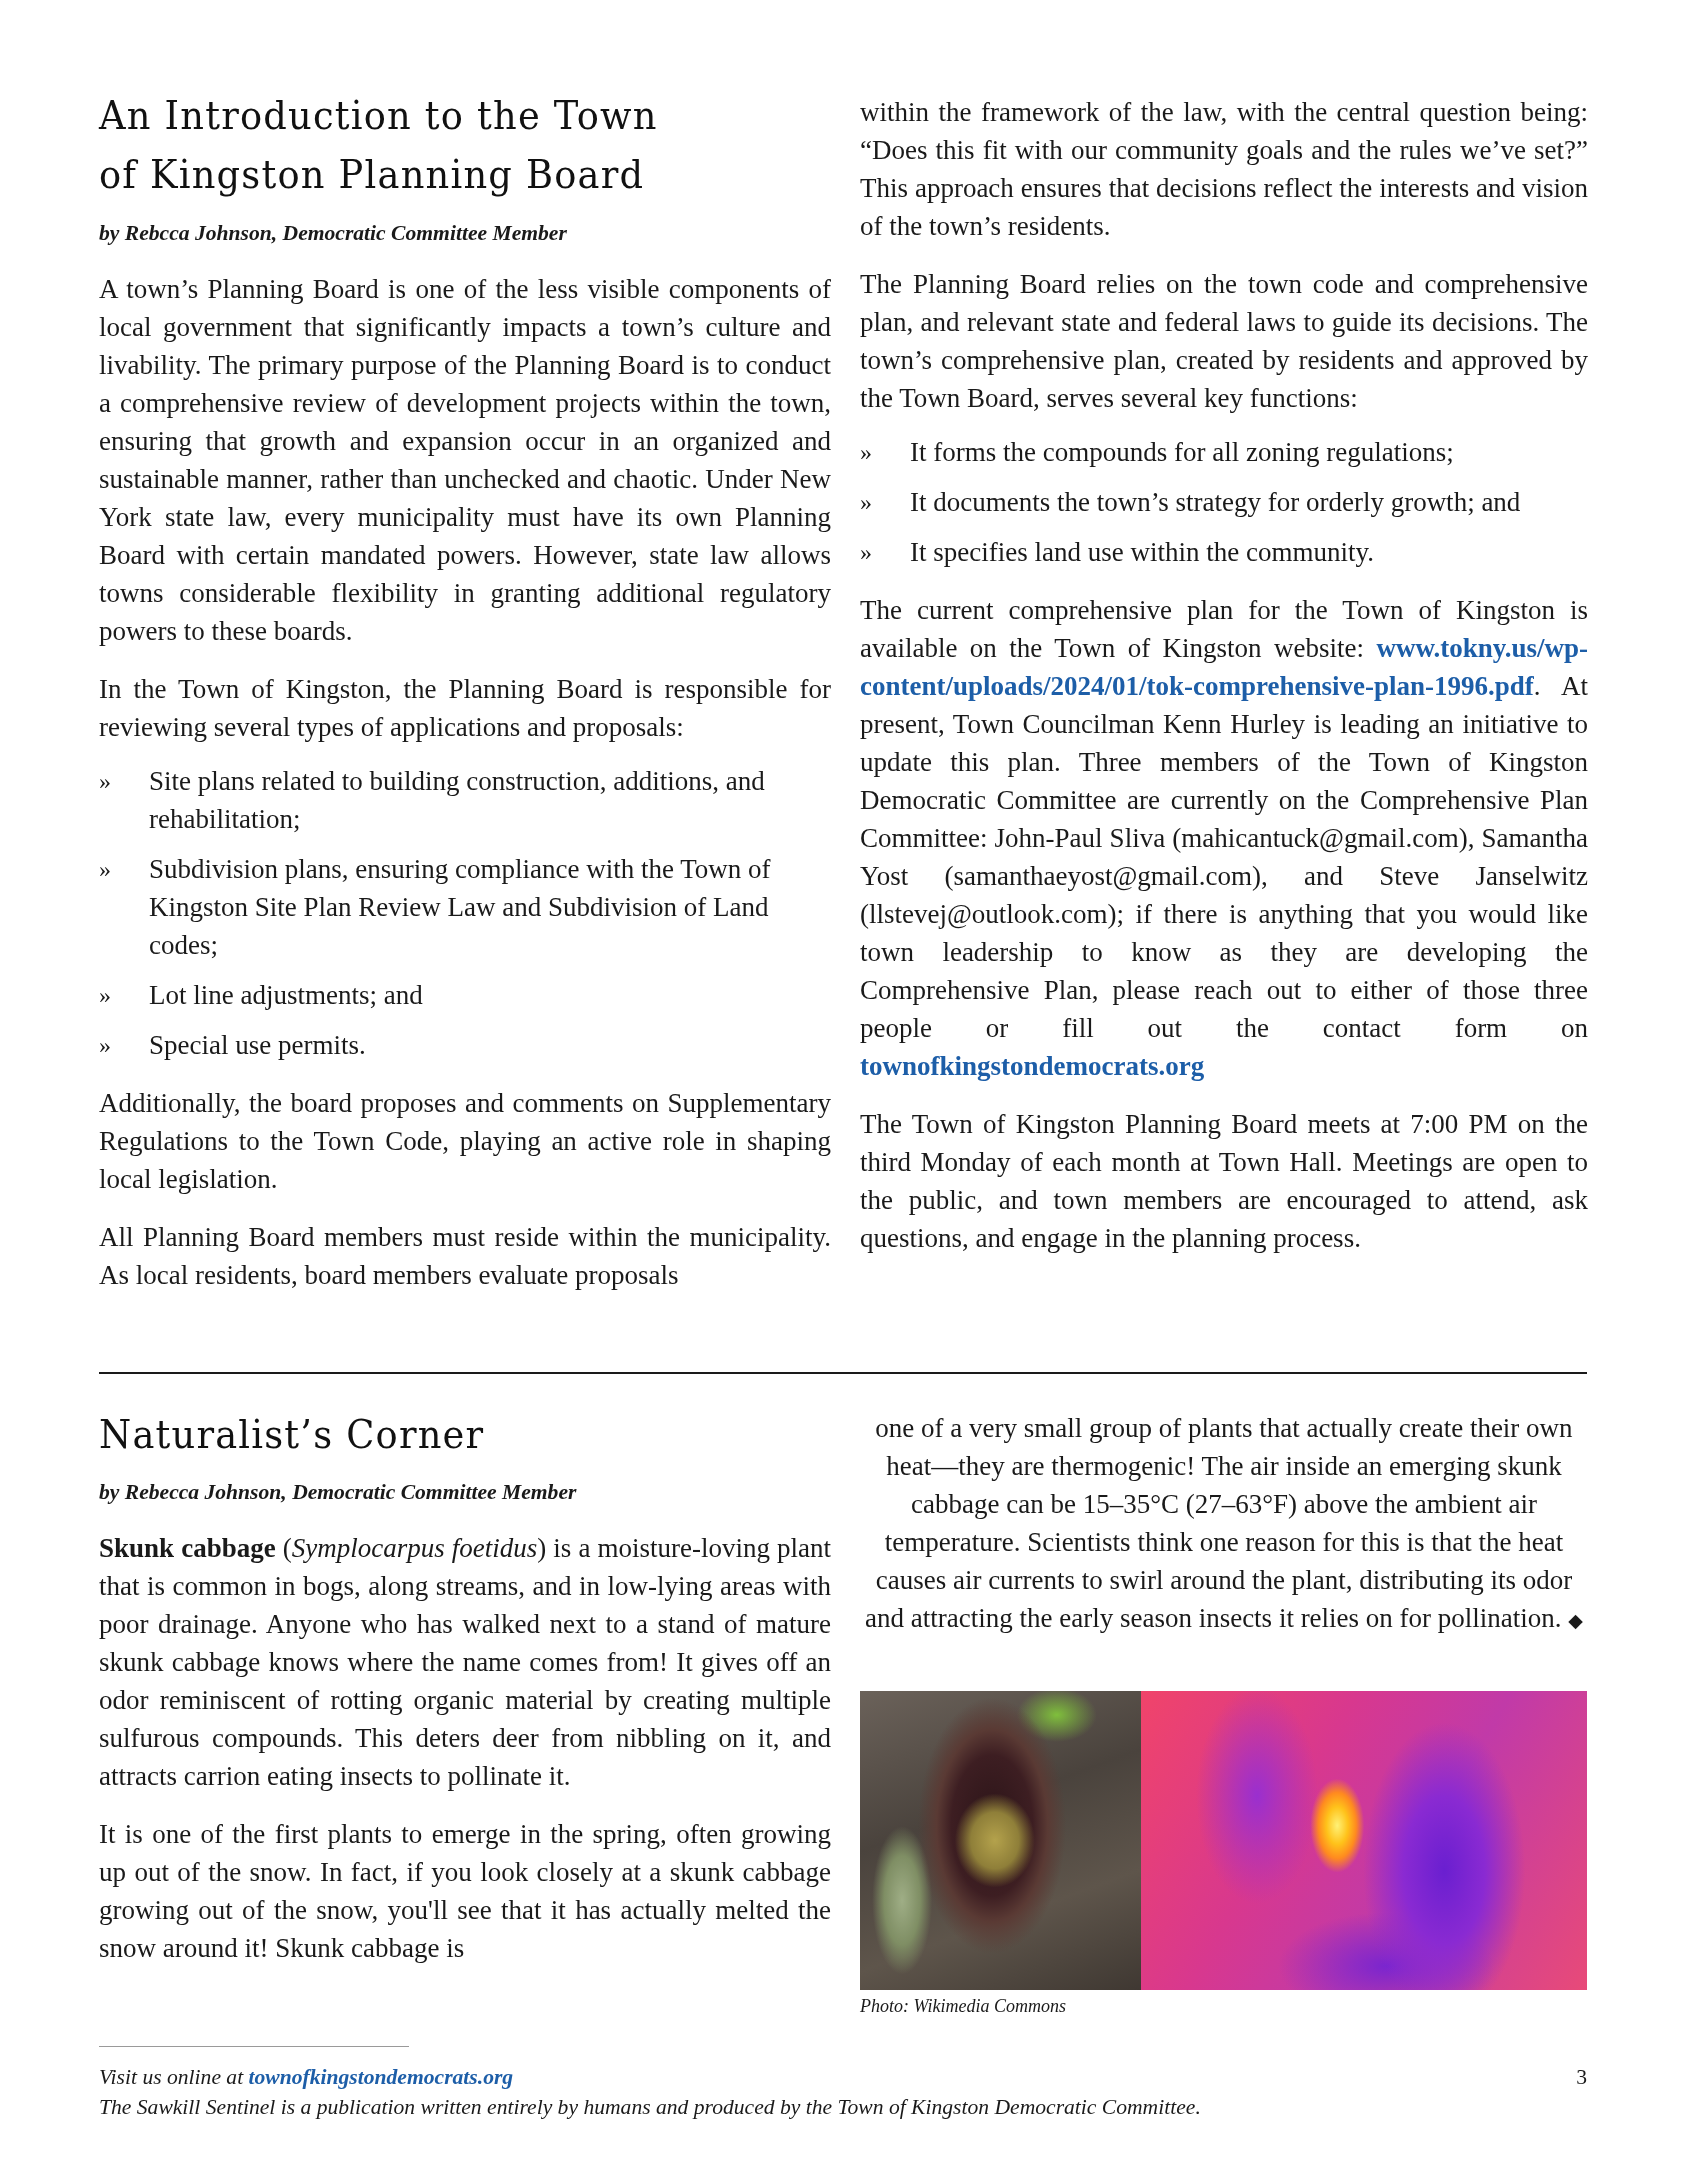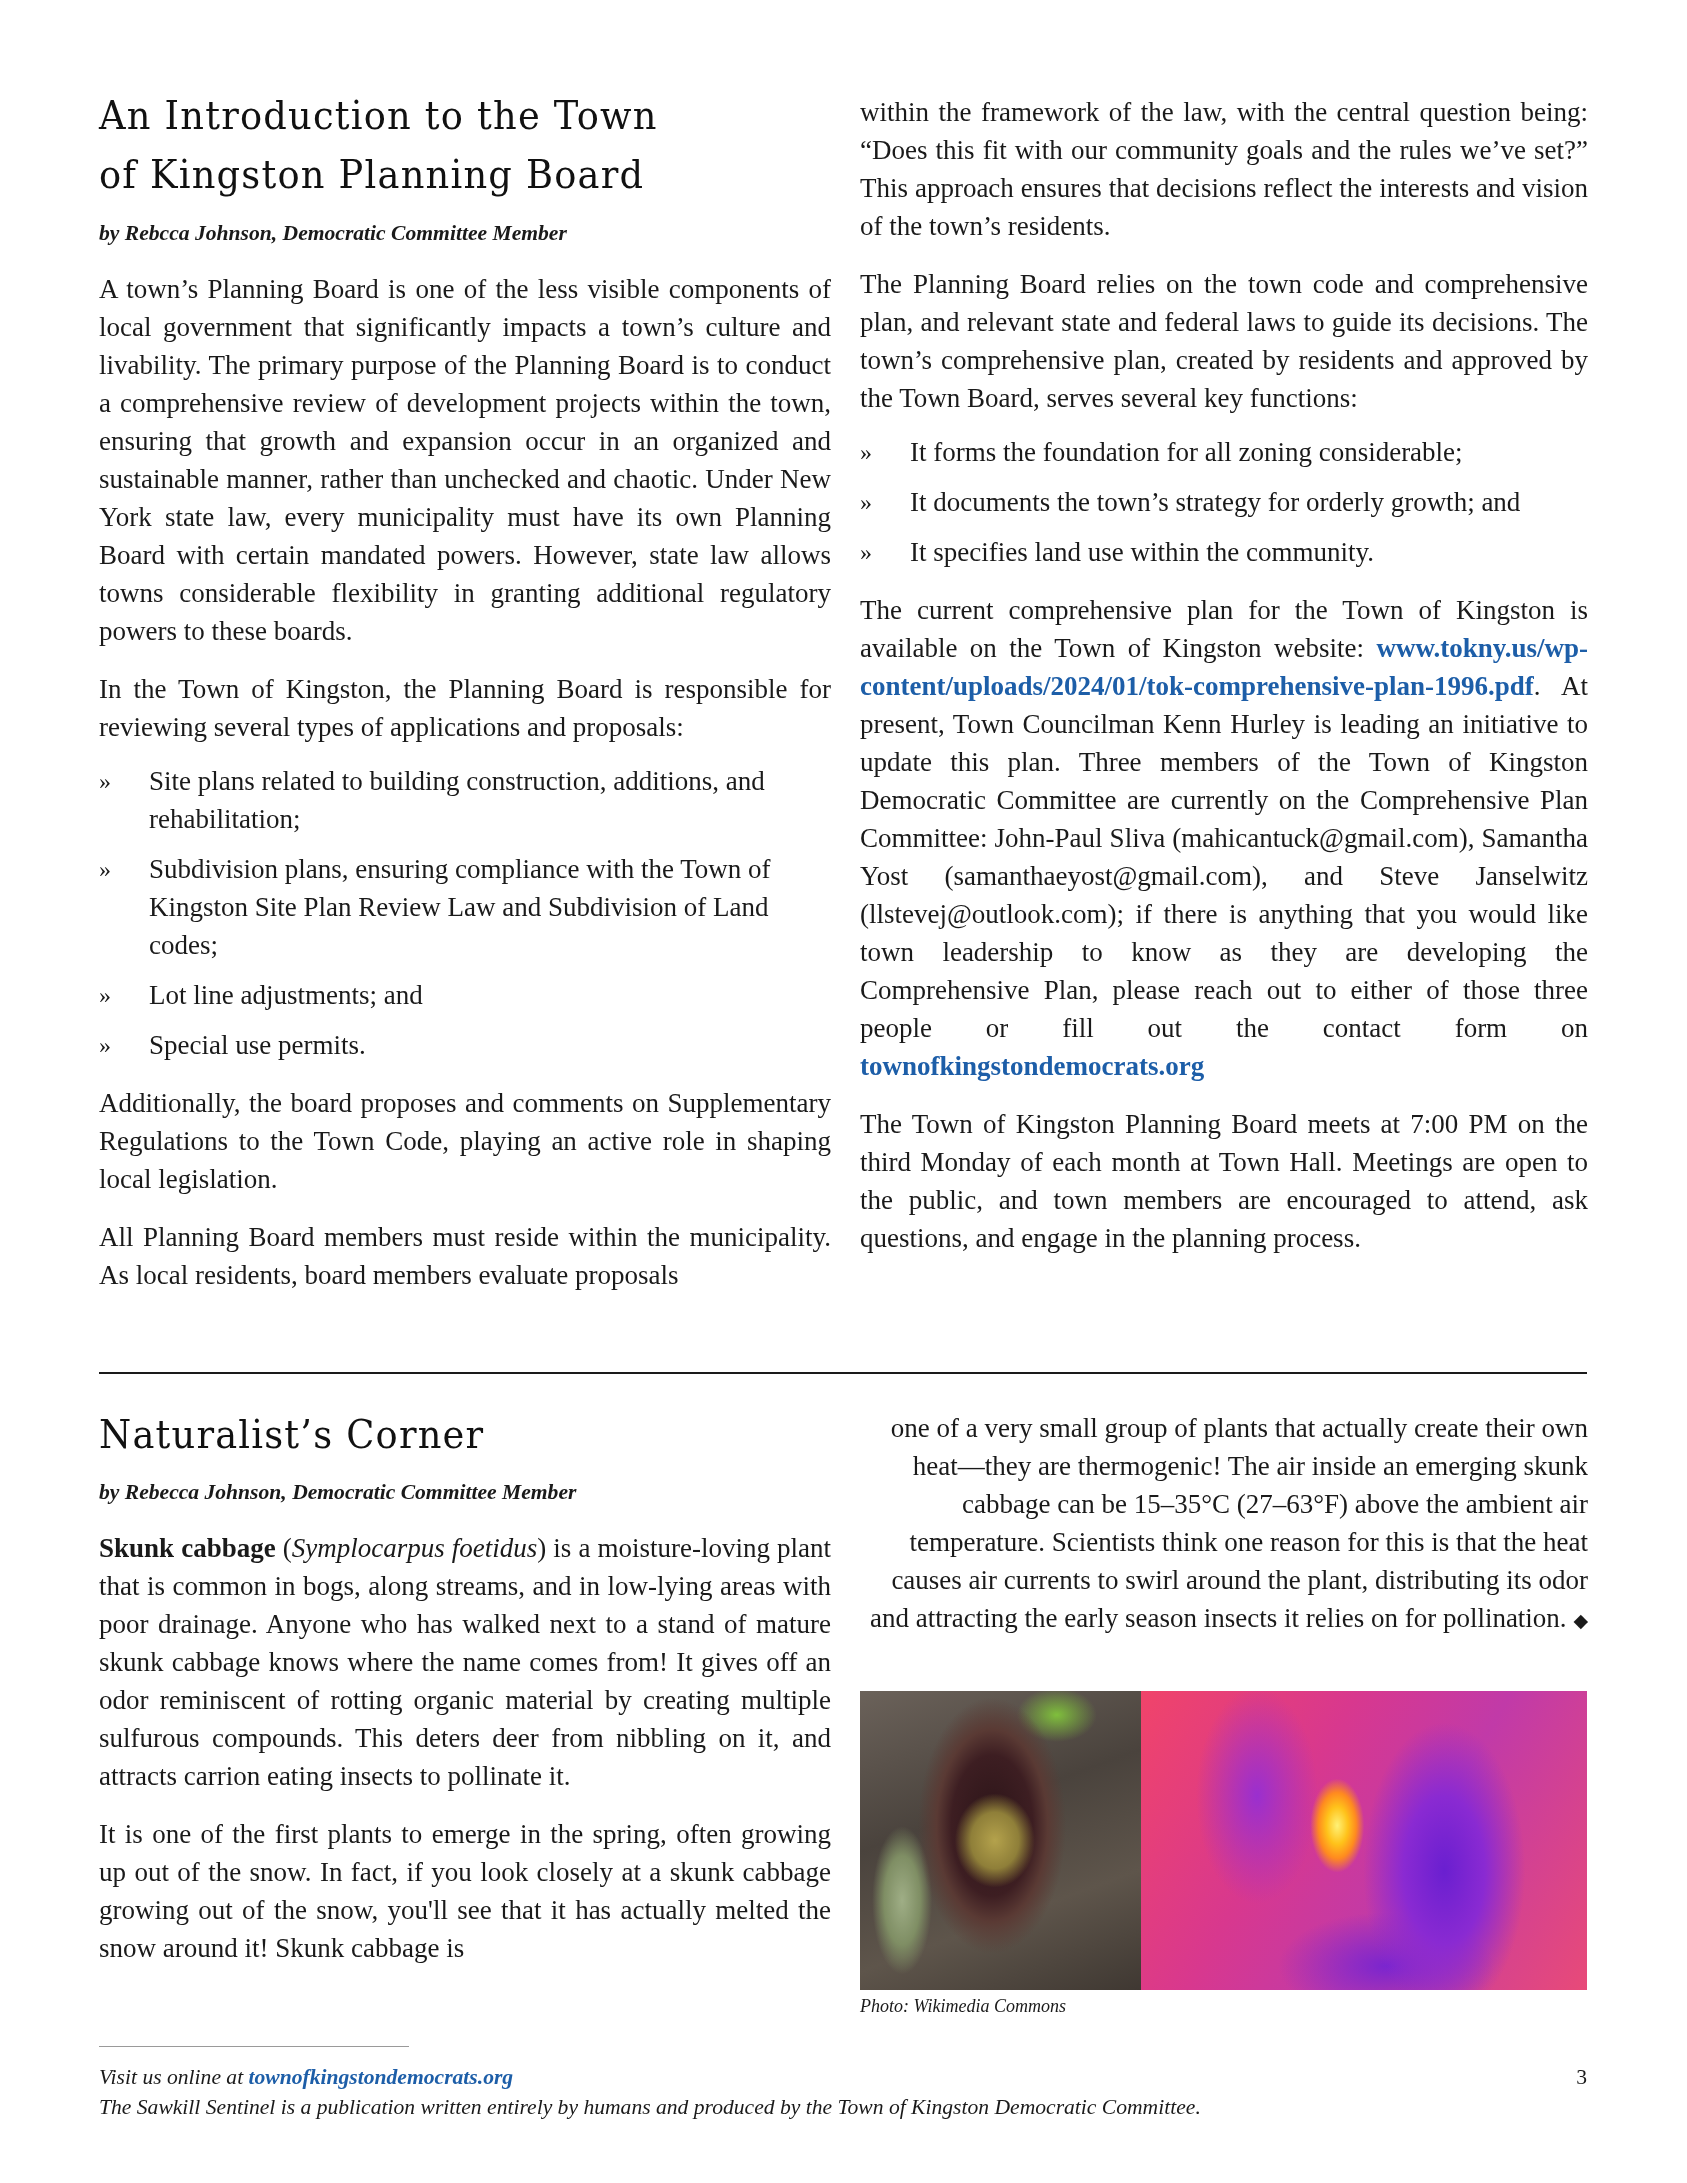--- a/index.html
+++ b/index.html
@@ -79,21 +79,21 @@
       <li class="body"><span class="mark">»</span><span>Special use permits.</span></li>
     </ul>
     <p class="body">Additionally, the board proposes and comments on Supplementary Regulations to the Town Code, playing an active role in shaping local legislation.</p>
     <p class="body">All Planning Board members must reside within the municipality. As local residents, board members evaluate proposals</p>
   </div>
 
   <div class="col col-right" style="top:93px;">
     <p class="body">within the framework of the law, with the central question being: “Does this fit with our community goals and the rules we’ve set?” This approach ensures that decisions reflect the interests and vision of the town’s residents.</p>
     <p class="body" style="margin-bottom:16px;">The Planning Board relies on the town code and comprehensive plan, and relevant state and federal laws to guide its decisions. The town’s comprehensive plan, created by residents and approved by the Town Board, serves several key functions:</p>
     <ul class="raquo">
-      <li class="body"><span class="mark">»</span><span>It forms the foundation for all zoning considerable;</span></li>
+      <li class="body"><span class="mark">»</span><span>It forms the compounds for all zoning regulations;</span></li>
       <li class="body"><span class="mark">»</span><span>It documents the town’s strategy for orderly growth; and</span></li>
       <li class="body"><span class="mark">»</span><span>It specifies land use within the community.</span></li>
     </ul>
     <p class="body">
       <span>The current comprehensive plan for the Town of Kingston is available on the Town of Kingston website: </span><a class="link">www.tokny.us/wp-content/uploads/2024/01/tok-comprehensive-plan-1996.pdf</a><span>. At present, Town Councilman Kenn Hurley is leading an initiative to update this plan. Three members of the Town of Kingston Democratic Committee are currently on the Comprehensive Plan Committee: John-Paul Sliva (mahicantuck@gmail.com), Samantha Yost (samanthaeyost@gmail.com), and Steve Janselwitz (llstevej@outlook.com); if there is anything that you would like town leadership to know as they are developing the Comprehensive Plan, please reach out to either of those three people or fill out the contact form on </span><a class="link">townofkingstondemocrats.org</a>
     </p>
     <p class="body">The Town of Kingston Planning Board meets at 7:00 PM on the third Monday of each month at Town Hall. Meetings are open to the public, and town members are encouraged to attend, ask questions, and engage in the planning process.</p>
   </div>
 
   <div class="divider"></div>
@@ -101,21 +101,21 @@
   <div class="col col-left" style="top:1405px;">
     <h2 class="title">Naturalist’s Corner</h2>
     <p class="byline" style="margin-top:15px; margin-bottom:23px;">by Rebecca Johnson, Democratic Committee Member</p>
     <p class="body">
       <b>Skunk cabbage</b><span> (</span><i>Symplocarpus foetidus</i><span>) is a moisture-loving plant that is common in bogs, along streams, and in low-lying areas with poor drainage. Anyone who has walked next to a stand of mature skunk cabbage knows where the name comes from! It gives off an odor reminiscent of rotting organic material by creating multiple sulfurous compounds. This deters deer from nibbling on it, and attracts carrion eating insects to pollinate it.</span>
     </p>
     <p class="body">It is one of the first plants to emerge in the spring, often growing up out of the snow. In fact, if you look closely at a skunk cabbage growing out of the snow, you'll see that it has actually melted the snow around it! Skunk cabbage is</p>
   </div>
 
   <div class="col col-right" style="top:1409px;">
-    <p class="body" style="text-align:right;">
+    <p class="body" style="text-align:center;">
       <span>one of a very small group of plants that actually create their own heat—they are thermogenic! The air inside an emerging skunk cabbage can be 15–35°C (27–63°F) above the ambient air temperature. Scientists think one reason for this is that the heat causes air currents to swirl around the plant, distributing its odor and attracting the early season insects it relies on for pollination.</span>
       <span class="diamond">◆</span>
     </p>
   </div>
 
   <div class="figure">
     <div class="photo-left"></div>
     <div class="photo-right"></div>
   </div>
   <div class="caption">Photo: Wikimedia Commons</div>

